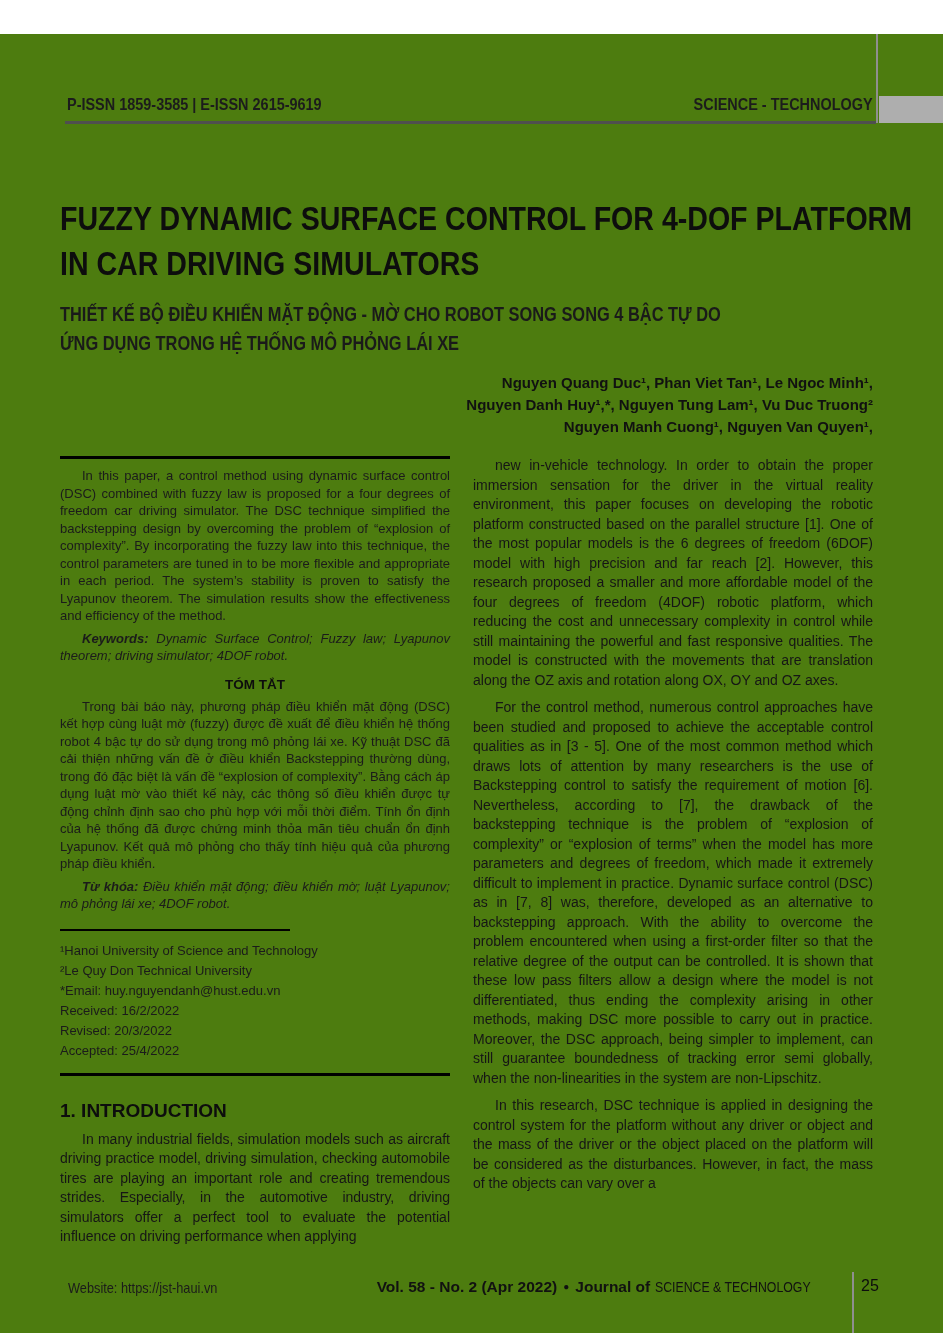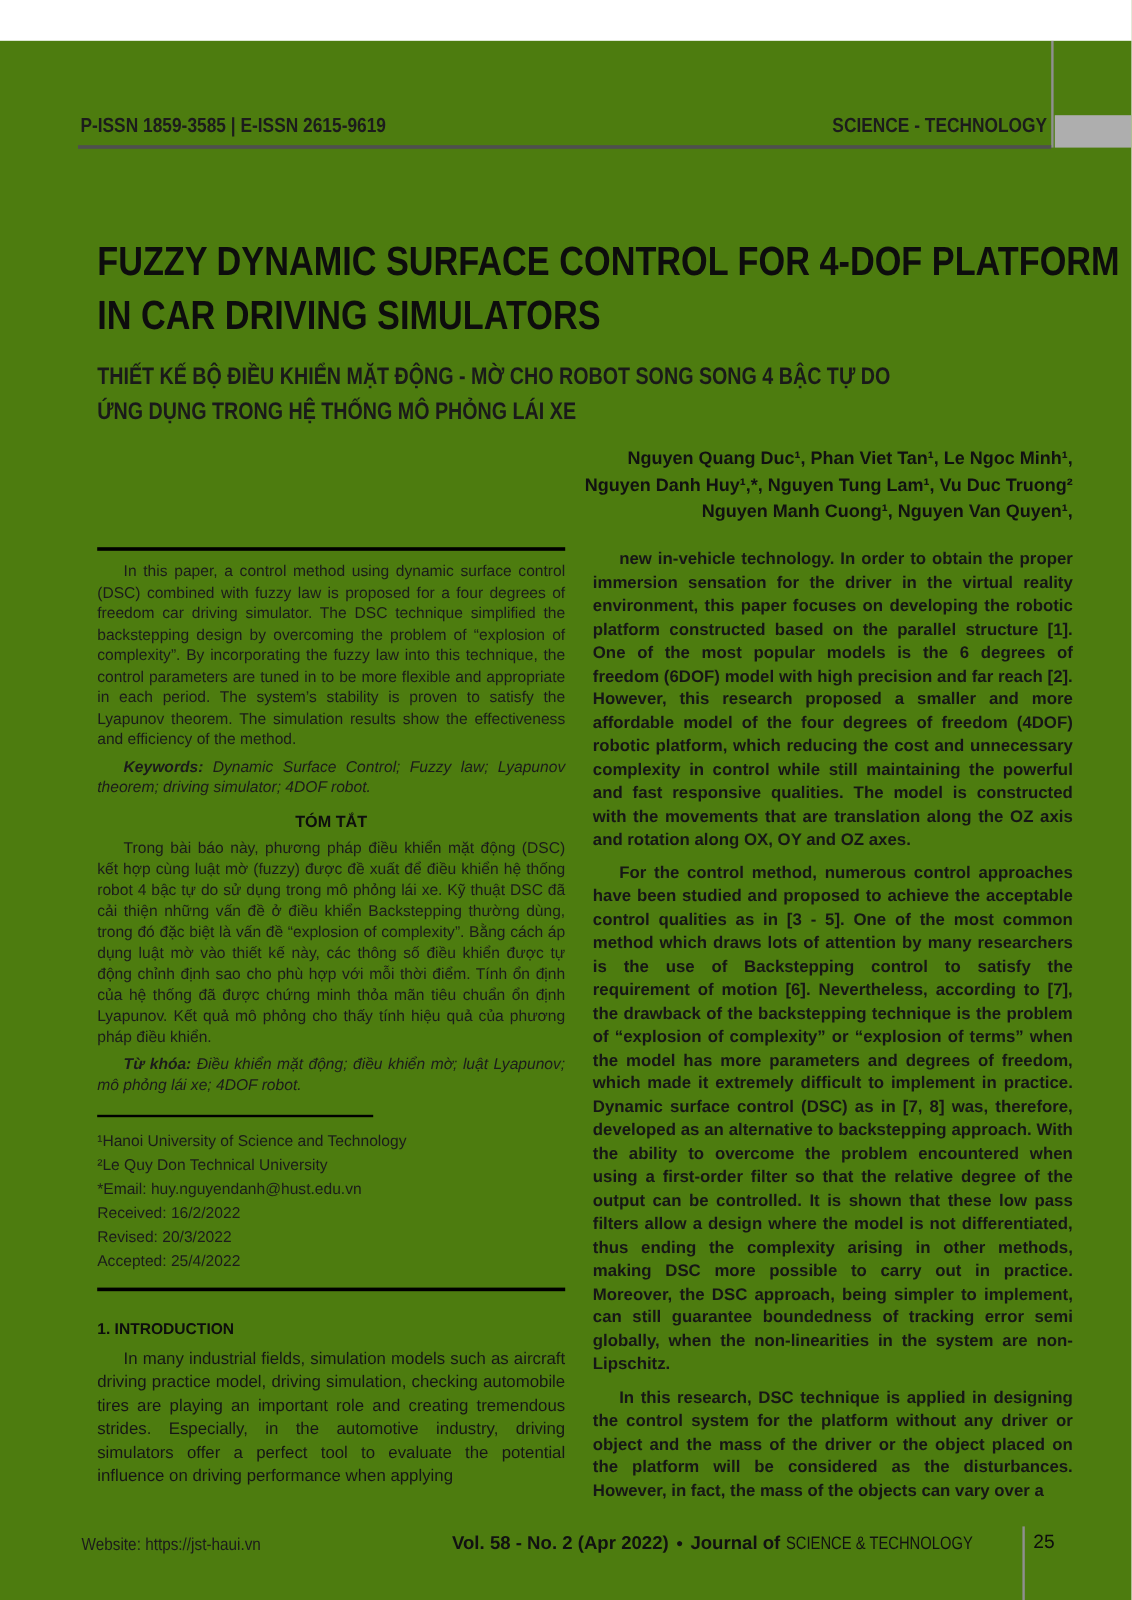--- a/index.html
+++ b/index.html
@@ -15,52 +15,52 @@
   }
   .header-section {
     position:absolute; right:70px; top:61px; font-size:17px; font-weight:bold;
     white-space:nowrap; transform:scaleX(0.85); transform-origin:100% 0; color:#1c1c1c;
   }
   .header-vline { position:absolute; left:876px; top:0; width:2px; height:89px; background:#8f8f8f; }
   .header-corner { position:absolute; left:879px; top:62px; width:64px; height:27px; background:#aeaeae; }
   .header-rule { position:absolute; left:65px; top:87px; width:811px; height:3px; background:#4f4f4f; }
 
   
-  .content { position:absolute; left:81px; top:162px; width:813px; }
+  .content { position:absolute; left:60px; top:162px; width:813px; }
 
   .title-line {
     display:inline-block; font-size:34px; font-weight:bold; line-height:45px;
     white-space:nowrap; transform:scaleX(0.84); transform-origin:0 50%; color:#0d0d0d;
     letter-spacing:0;
   }
   .title-row { height:45px; }
   .subtitle-row { height:29px; }
   .subtitle-line {
     display:inline-block; font-size:20px; font-weight:bold; line-height:29px;
     white-space:nowrap; transform:scaleX(0.82); transform-origin:0 50%; color:#1a1a1a;
   }
   .subtitle-block { margin-top:14px; }
 
   .authors { text-align:right; font-weight:bold; font-size:15px; line-height:22px; margin-top:14px; color:#111; }
 
   .columns { display:flex; gap:23px; margin-top:18px; }
   .col-left  { width:390px; }
-  .col-right { width:400px;font-weight:bold; }
+  .col-right { width:400px; }
 
   .abstract-box { border-top:3px solid #000; border-bottom:3px solid #000; padding:8px 0 12px; }
   .box-heading { font-size:13.5px; font-weight:bold; margin:2px 0 6px; color:#0d0d0d; }
   .small-text { font-size:13px; line-height:17.5px; text-align:justify; color:#1b1b1b; }
   .indent { text-indent:22px; }
   .kw { font-style:italic; margin-top:5px; }
   .kw .kw-label { font-weight:bold; }
   .tomtat-heading { margin-top:12px;text-align:center; }
   .footnote-rule { width:230px; border:none; border-top:2px solid #000; margin:16px 0 10px 0; }
   .affil { font-size:13px; line-height:20px; color:#1b1b1b; }
 
-  .intro-heading { font-size:13px; font-weight:bold; margin:24px 0 8px; color:#0d0d0d; }
+  .intro-heading { font-size:19px; font-weight:bold; margin:24px 0 8px; color:#0d0d0d; }
   .body-text { font-size:14px; line-height:19.5px; text-align:justify; text-indent:22px; color:#161616; }
   .para-gap { margin-top:8px; }
 
   
   .footer-website {
     position:absolute; left:68px; top:1246px; font-size:14.5px; white-space:nowrap;
     transform:scaleX(0.88); transform-origin:0 0; color:#1b1b1b;
   }
   .footer-right {
     position:absolute; right:98px; top:1244px; display:flex; align-items:baseline;

